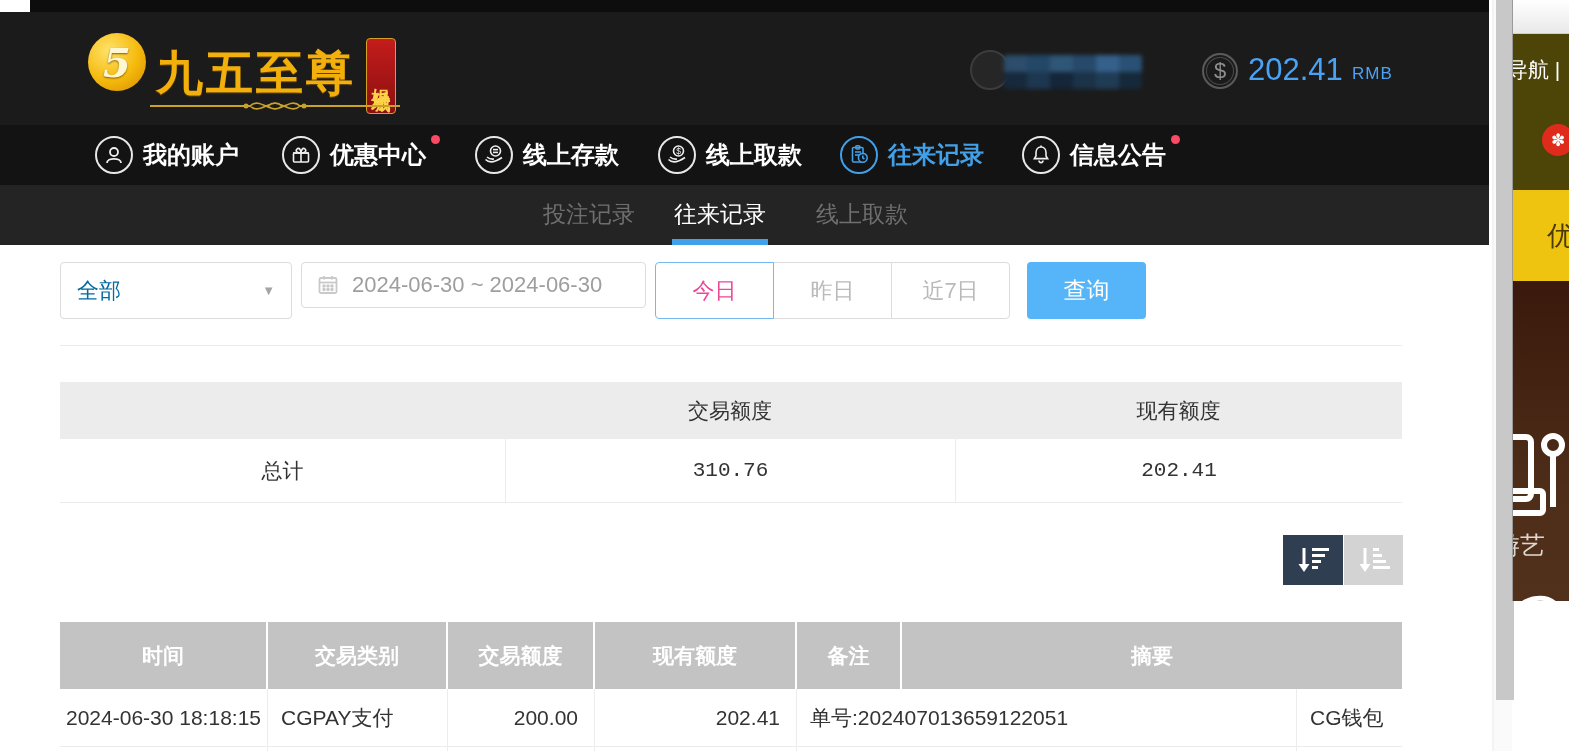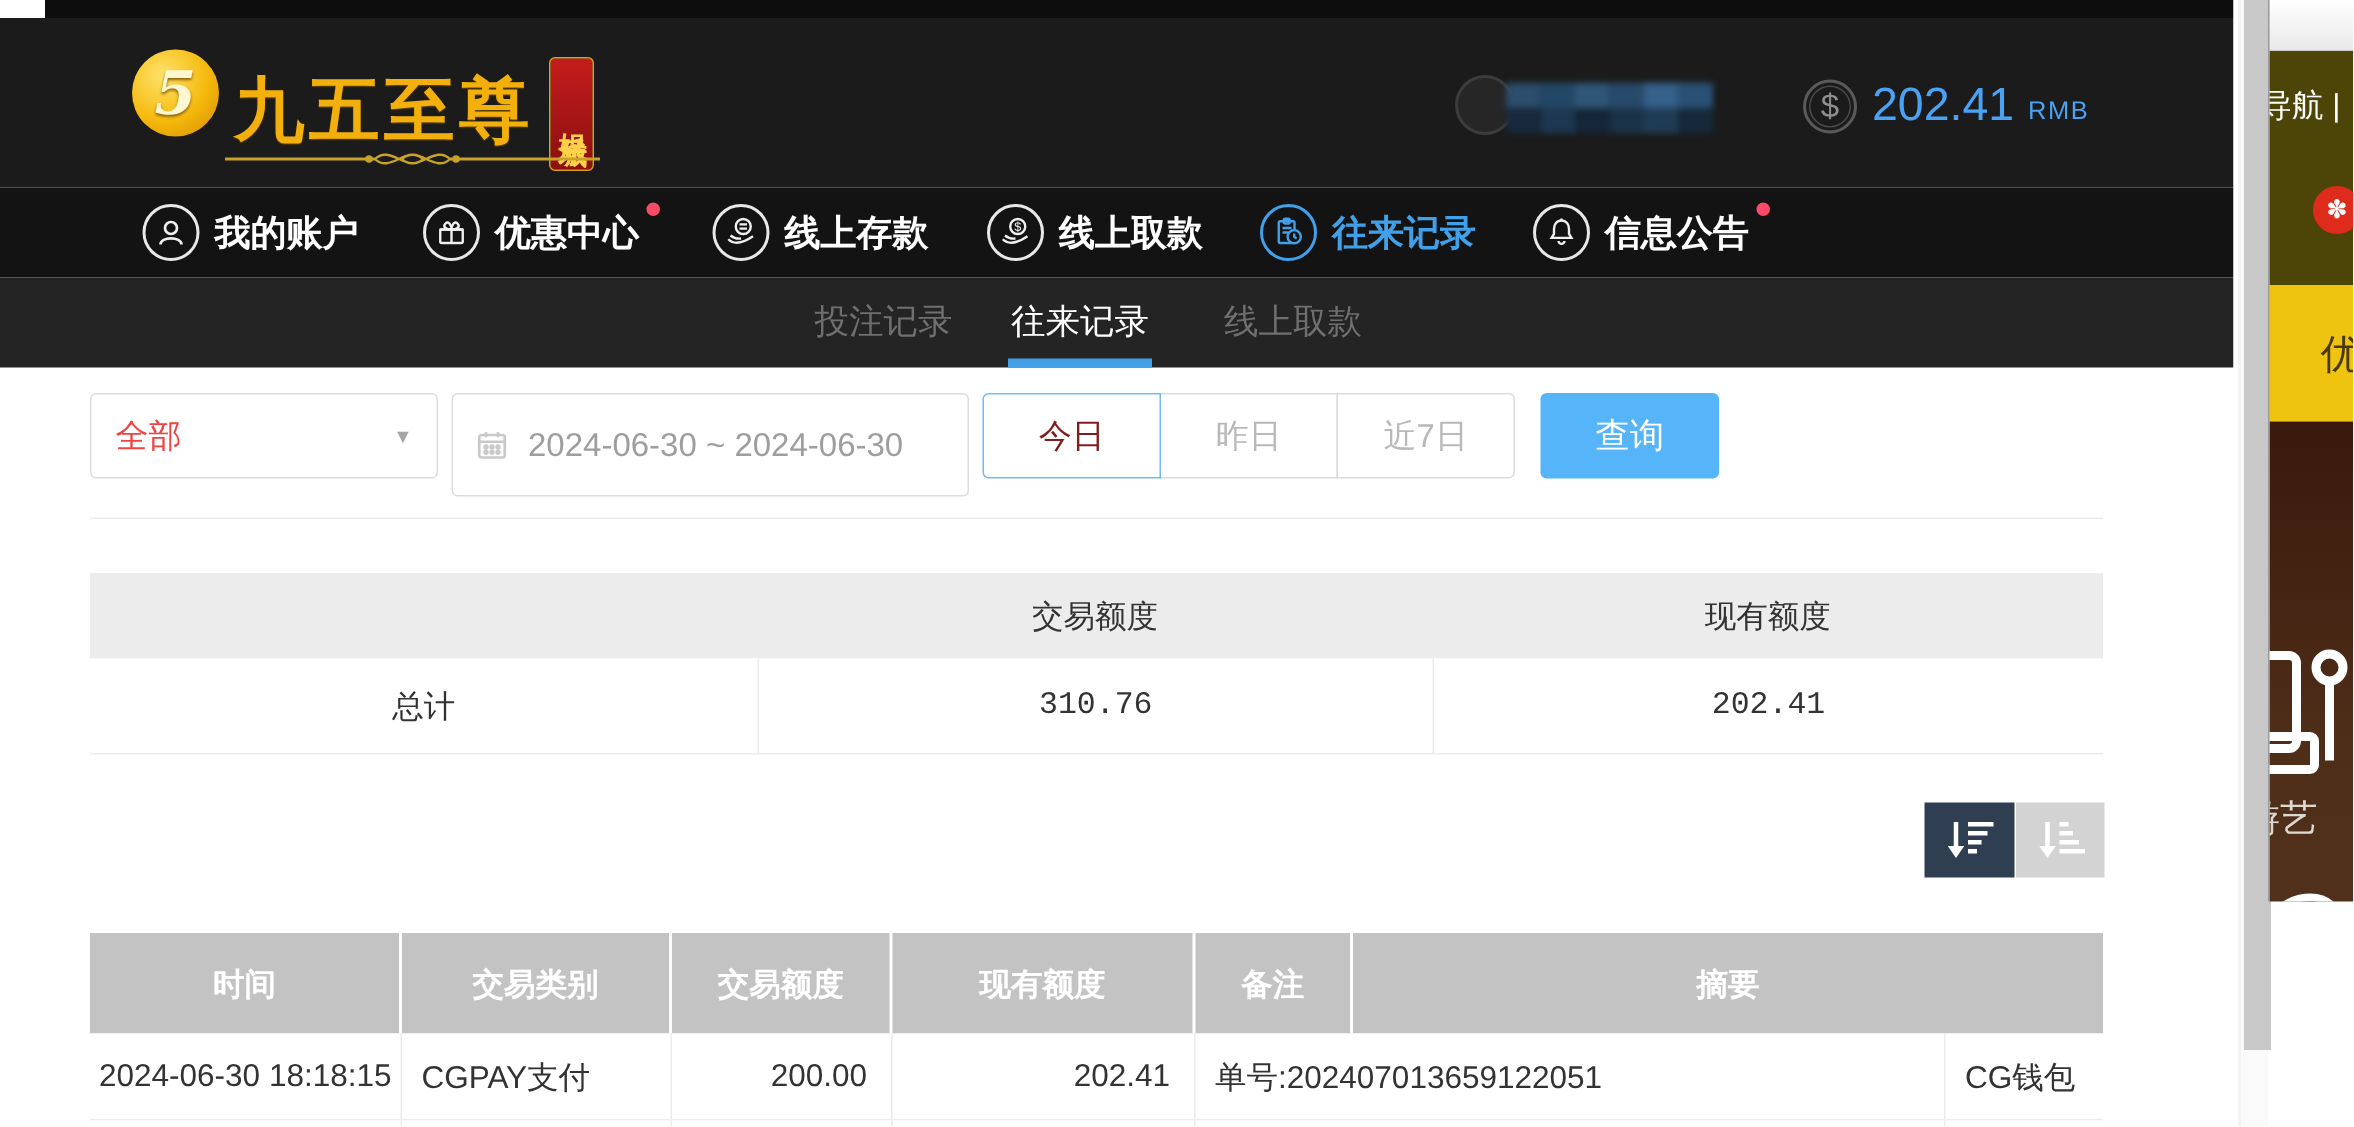--- a/index.html
+++ b/index.html
@@ -58,31 +58,31 @@
   
   .subtabs { position:absolute; left:0; top:185px; width:100%; height:60px; background:#242424; }
   .tab { position:absolute; top:0; height:60px; line-height:58px; transform:translateX(-50%);
     font-size:23px; color:#6f6f6f; cursor:pointer; white-space:nowrap; }
   .tab.active { color:#fff; }
   .tab .underline { position:absolute; left:50%; transform:translateX(-50%); bottom:0; width:96px; height:6px; background:#42a0e8; }
 
   
   .select-box { position:absolute; left:60px; top:262px; width:232px; height:57px; border:1px solid #dcdcdc;
     border-radius:4px; background:#fff; display:flex; align-items:center; padding:0 16px; cursor:pointer; }
-  .select-box .val { font-size:22px; color:#ef4444; flex:1; }
+  .select-box .val { font-size:22px; color:#0369a1; flex:1; }
   .select-box .caret { font-size:13px; color:#a5a5a5; }
-  .date-box { position:absolute; left:301px; top:262px; width:345px; height:69px; border:1px solid #dcdcdc;
+  .date-box { position:absolute; left:301px; top:262px; width:345px; height:46px; border:1px solid #dcdcdc;
     border-radius:4px; background:#fff; display:flex; align-items:center; padding:0 14px; gap:12px; cursor:pointer; }
   .date-box .val { font-size:22px; color:#9e9e9e; white-space:nowrap; }
   .btn-group { position:absolute; left:655px; top:262px; height:57px; display:flex; }
   .qbtn { width:119px; height:57px; background:#fff; border:1px solid #dcdcdc; margin-left:-1px;
     font-size:22px; color:#b9b9b9; display:flex; align-items:center; justify-content:center; cursor:pointer; }
   .qbtn.first { border-radius:4px 0 0 4px; margin-left:0; }
   .qbtn.last { border-radius:0 4px 4px 0; }
-  .qbtn.active { border:1px solid #74b9f2; color:#7f1d1d; z-index:2; }
+  .qbtn.active { border:1px solid #74b9f2; color:#ec4899; z-index:2; }
   .search-btn { position:absolute; left:1027px; top:262px; width:119px; height:57px; background:#55b5f8;
     border-radius:4px; color:#fff; font-size:23px; display:flex; align-items:center; justify-content:center; cursor:pointer; }
   .divider { position:absolute; left:60px; top:345px; width:1342px; height:1px; background:#ececec; }
 
   
   .sum { position:absolute; left:60px; top:382px; width:1342px; font-size:21px; color:#333; }
   .sum-head { height:57px; background:#ececec; display:flex; align-items:center; }
   .sum-body { height:64px; background:#fff; display:flex; align-items:stretch; border-bottom:1px solid #ececec; }
   .sum .c1 { width:445px; } .sum .c2 { width:450px; } .sum .c3 { width:447px; }
   .sum-head div { text-align:center; }

